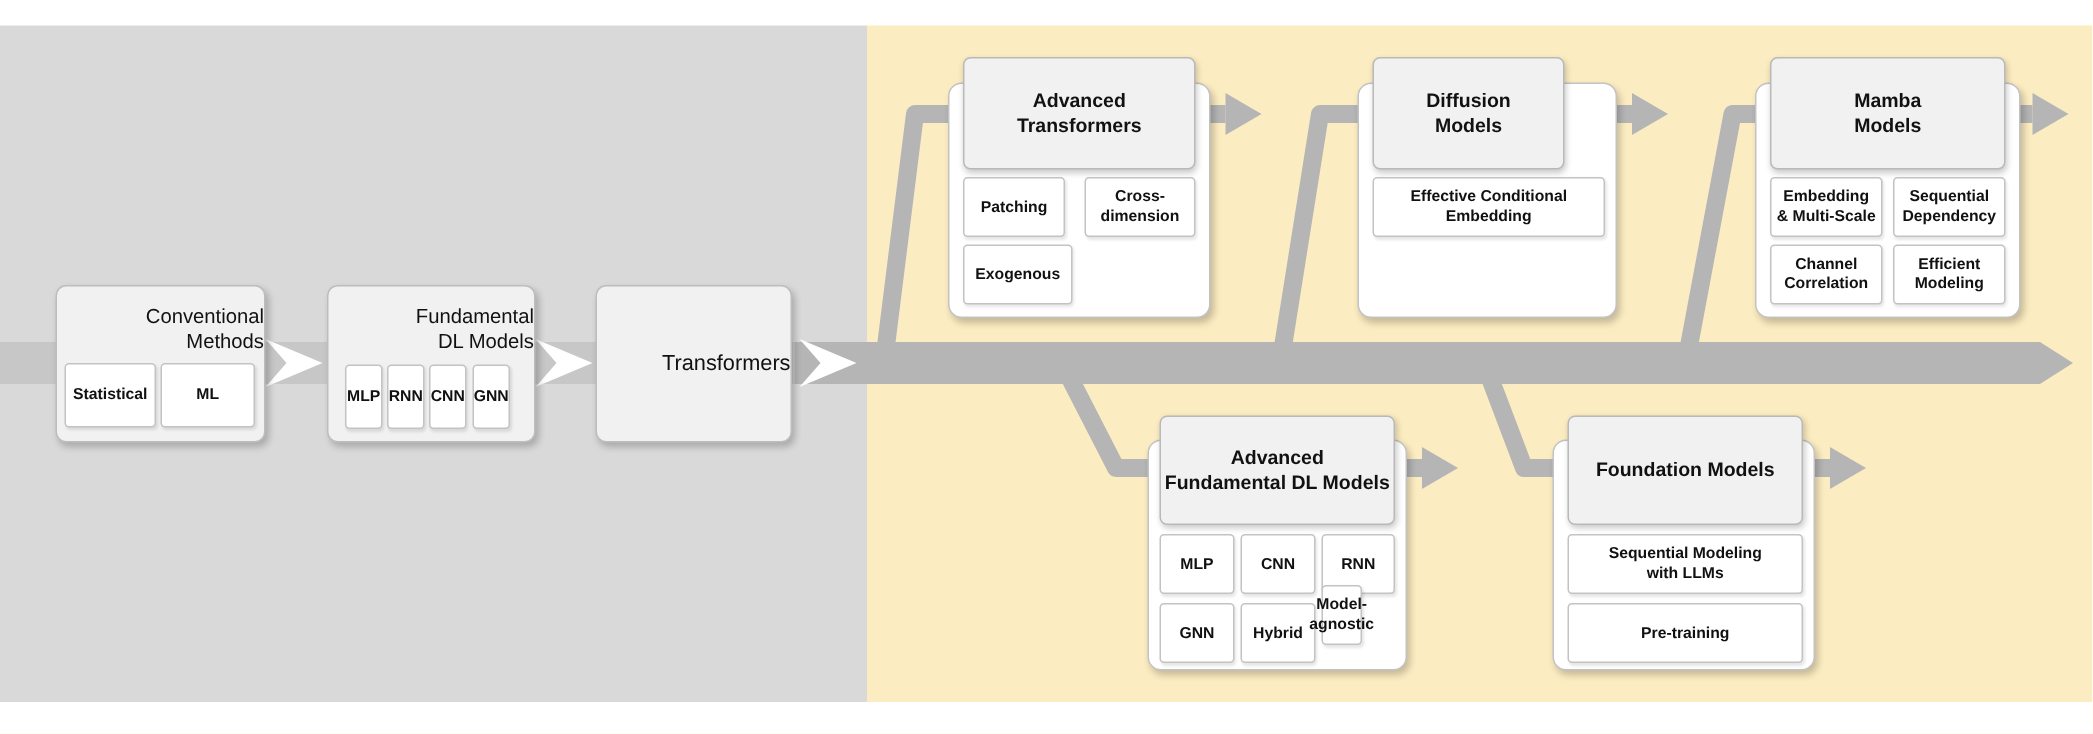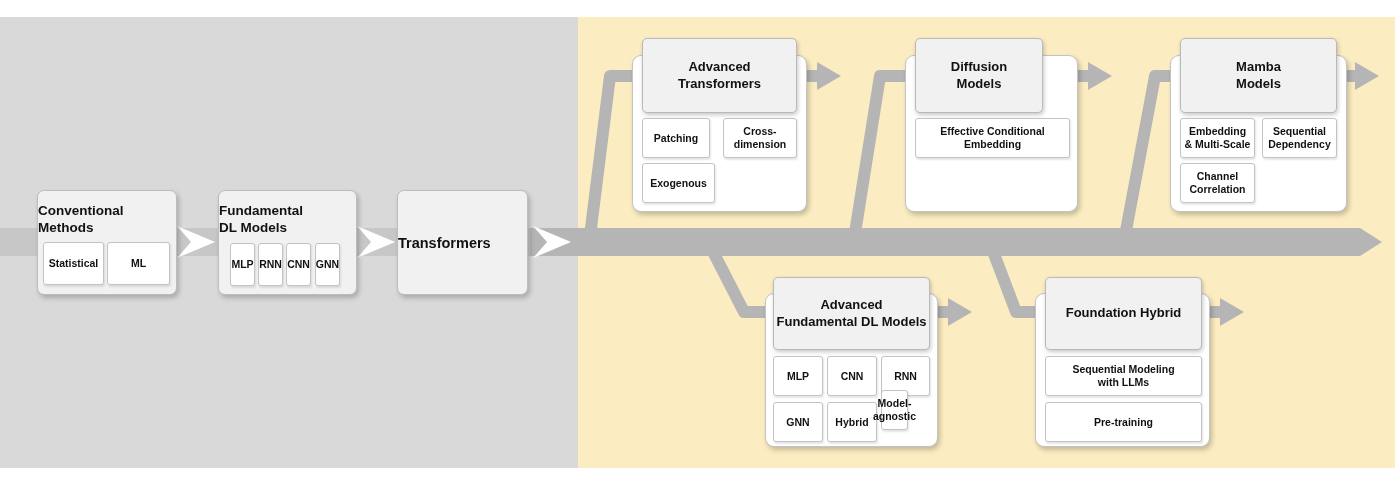--- a/index.html
+++ b/index.html
@@ -8,21 +8,21 @@
     font-family:"Liberation Sans",sans-serif;color:#111111;background:#ffffff;
   }
   .bg-gray{position:absolute;left:0;top:17px;width:578px;height:451px;background:#d9d9d9;}
   .bg-yellow{position:absolute;left:578px;top:17px;width:817px;height:451px;background:#fcecc1;}
   .arrows{position:absolute;left:0;top:0;z-index:1;}
   .stage{
     position:absolute;z-index:2;background:#f1f1f1;border:1.5px solid #bdbdbd;border-radius:7px;
     box-shadow:2px 3px 5px rgba(0,0,0,.22);box-sizing:border-box;
   }
   .stage-title{
-    margin-top:12px;text-align:left;font-weight:bold;font-size:13.5px;line-height:1.25;
+    margin-top:12px;text-align:right;font-weight:normal;font-size:13.5px;line-height:1.25;
     white-space:pre-line;
   }
   .stage-title.single{margin-top:0;position:absolute;left:0;right:0;top:50%;transform:translateY(-50%);font-size:14.5px;}
   .sub,.gsub{
     position:absolute;z-index:3;background:#ffffff;border:1.5px solid #c3c3c3;border-radius:3px;
     display:flex;align-items:center;justify-content:center;text-align:center;
     font-weight:bold;box-sizing:border-box;white-space:pre-line;line-height:1.2;
     box-shadow:1px 1.5px 2px rgba(0,0,0,.10);
   }
   .sub{font-size:10.5px;}
@@ -119,31 +119,33 @@
 
   <div class="gcontainer" style="left:1170px;top:55px;width:177px;height:157px"></div>
   <div class="gheader" style="left:1180px;top:38px;width:157px;height:75px">Mamba
 Models</div>
   <div class="gsub" style="left:1180px;top:118px;width:75px;height:40px">Embedding
 &amp; Multi-Scale</div>
   <div class="gsub" style="left:1262px;top:118px;width:75px;height:40px">Sequential
 Dependency</div>
   <div class="gsub" style="left:1180px;top:163px;width:75px;height:40px">Channel
 Correlation</div>
+  <div class="gsub" style="left:1262px;top:163px;width:75px;height:40px">Efficient
+Modeling</div>
 
   <div class="gcontainer" style="left:765px;top:293px;width:173px;height:154px"></div>
   <div class="gheader" style="left:773px;top:277px;width:157px;height:73px">Advanced
 Fundamental DL Models</div>
   <div class="gsub" style="left:773px;top:356px;width:50px;height:40px">MLP</div>
   <div class="gsub" style="left:827px;top:356px;width:50px;height:40px">CNN</div>
   <div class="gsub" style="left:881px;top:356px;width:49px;height:40px">RNN</div>
   <div class="gsub" style="left:773px;top:402px;width:50px;height:40px">GNN</div>
   <div class="gsub" style="left:827px;top:402px;width:50px;height:40px">Hybrid</div>
   <div class="gsub" style="left:881px;top:390px;width:27px;height:40px">Model-
 agnostic</div>
 
   <div class="gcontainer" style="left:1035px;top:293px;width:175px;height:154px"></div>
-  <div class="gheader" style="left:1045px;top:277px;width:157px;height:73px">Foundation Hybrid</div>
+  <div class="gheader" style="left:1045px;top:277px;width:157px;height:73px">Foundation Models</div>
   <div class="gsub" style="left:1045px;top:356px;width:157px;height:40px">Sequential Modeling
 with LLMs</div>
   <div class="gsub" style="left:1045px;top:402px;width:157px;height:40px">Pre-training</div>
 
 </div>
 
 </body></html>

